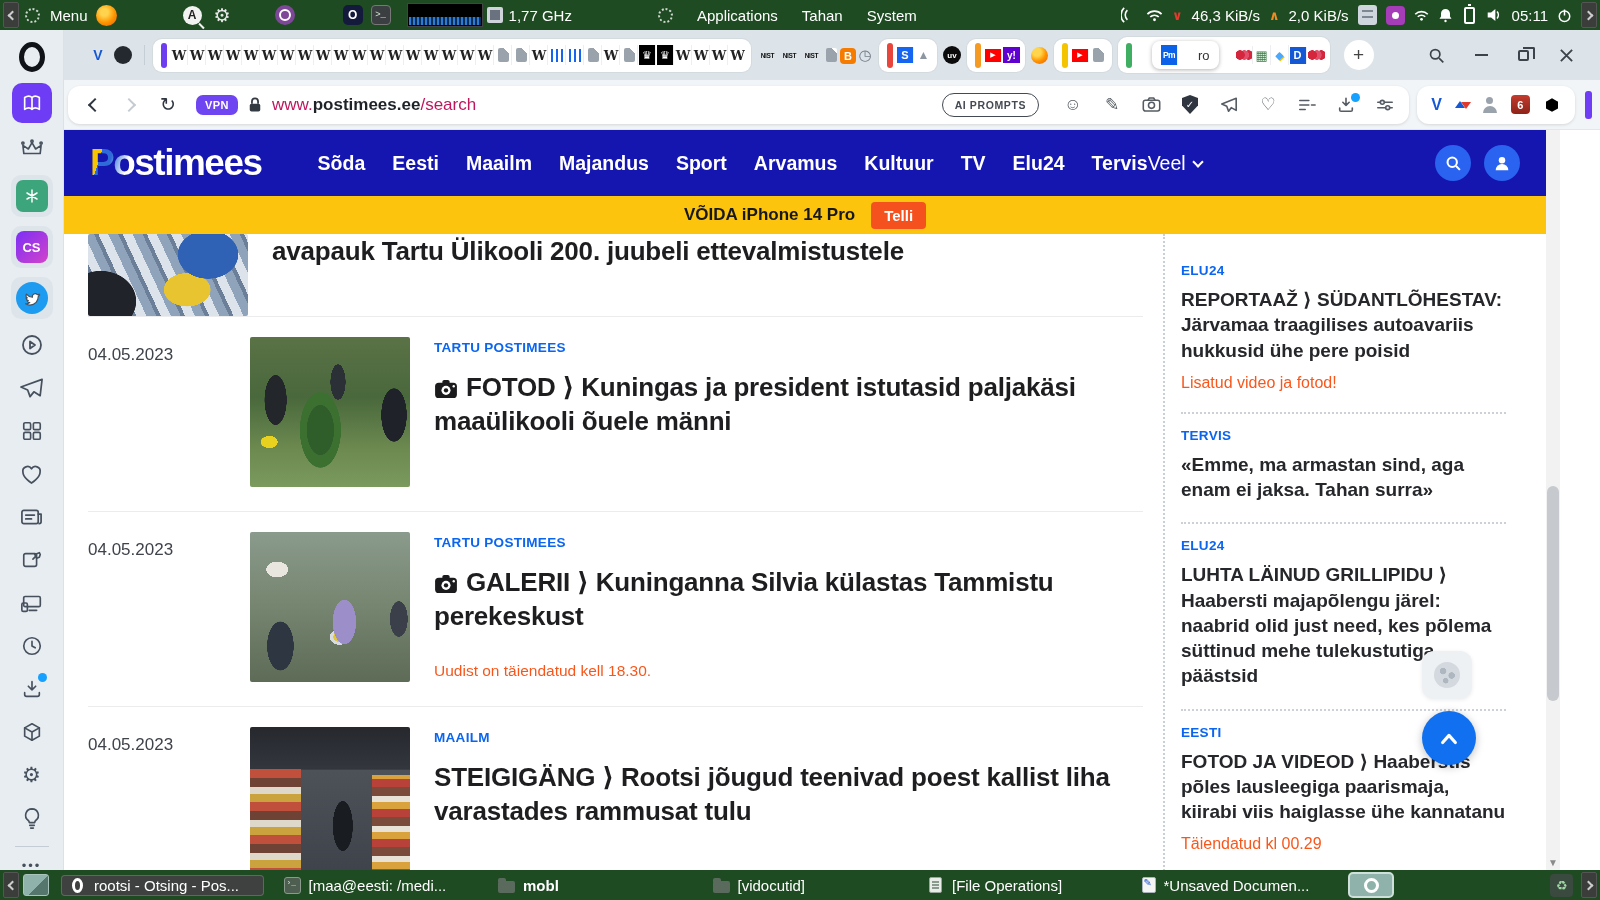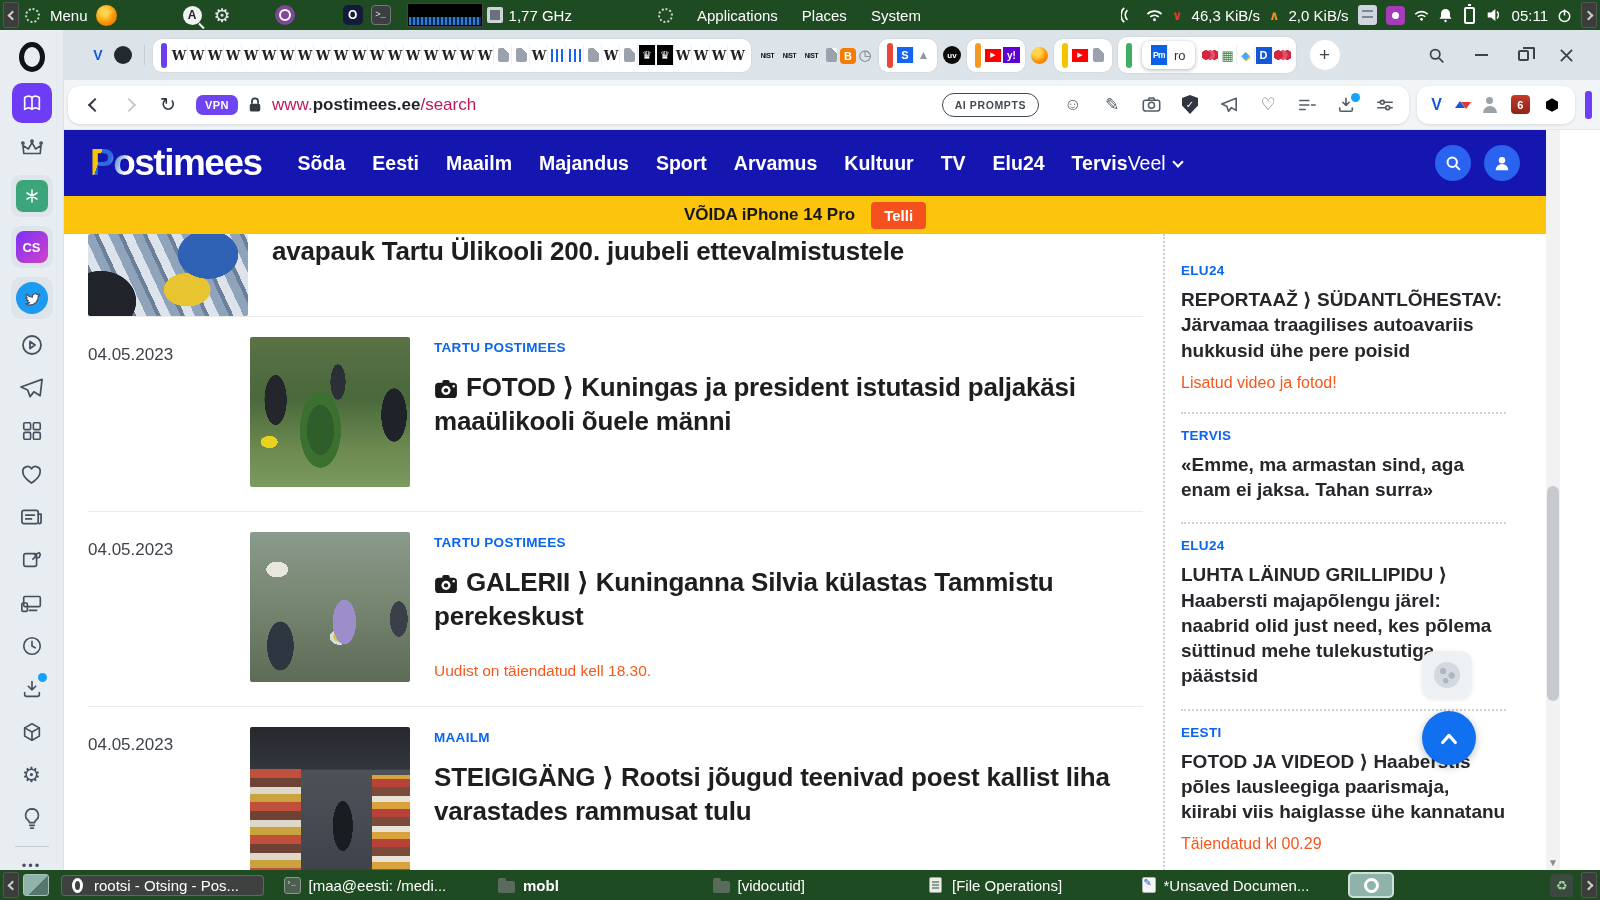--- a/index.html
+++ b/index.html
@@ -81,21 +81,21 @@
   .fv-youtube{background:#f00;color:#fff;border-radius:4px;font-size:7px;width:18px;height:13px}
   .fv-yahoo{background:#5f01d1;color:#fff;font-size:10px;width:16px;height:16px;border-radius:3px}
   .fv-fox{background:radial-gradient(circle at 35% 30%,#ffd54d 0 25%,#ff9500 55%,#e8590c 100%);border-radius:50%;width:17px;height:17px}
   .fv-pm{background:#0b62e8;color:#fff;border-radius:50%;font-size:8.5px;width:20px;height:20px;letter-spacing:-.5px}
   .fv-d{background:#1558d6;color:#fff;border-radius:50%;font-size:11px;width:17px;height:17px}
   .fv-jar{color:#3a7d44;font-size:13px}
   .fv-sparkle{color:#4aa8ff;font-size:11px;text-shadow:1px 1px 0 #f5c400}
   .fv-dots{width:22px;height:18px;background:radial-gradient(circle at 25% 50%,#d4273e 0 4.5px,transparent 5px),radial-gradient(circle at 52% 50%,#e0506a 0 4.5px,transparent 5px),radial-gradient(circle at 78% 50%,#d4273e 0 4.5px,transparent 5px)}
   .fv[class*="fv-bar"]{width:6px;height:25px;border-radius:3px;margin:0 3px;border-right:none!important}
   .fv-bar-purple{background:#6d3df0}.fv-bar-red{background:#e8453c}.fv-bar-orange{background:#f59a23}.fv-bar-yellow{background:#f5c400}.fv-bar-green{background:#3fae62}
-  .tab-active{display:flex;align-items:center;gap:6px;background:#fff;border-radius:8px;padding:4px 9px;box-shadow:0 1px 4px rgba(0,0,0,.3);margin:0 6px}
+  .tab-active{display:flex;align-items:center;gap:20px;background:#fff;border-radius:8px;padding:4px 9px;box-shadow:0 1px 4px rgba(0,0,0,.3);margin:0 16px}
   .tab-title{font-size:13px;color:#333;max-width:16px;overflow:hidden;white-space:nowrap}
   .newtab-btn{width:30px;height:30px;border-radius:50%;background:#fff;color:#444;font-size:19px;display:flex;align-items:center;justify-content:center;margin-left:8px;flex:none}
   .winctl{display:flex;align-items:center;gap:30px;margin-left:auto;padding-right:12px}
   .winctl svg{stroke:#3c434a;fill:none;stroke-width:2}
   .wc-min{width:13px;height:2px;background:#3c434a}
   .wc-rest{width:11px;height:11px;border:2px solid #3c434a;border-radius:2px;position:relative}
   .wc-rest::after{content:"";position:absolute;top:-5px;left:3px;width:10px;height:10px;border-top:2px solid #3c434a;border-right:2px solid #3c434a;border-radius:0 2px 0 0}
 
   
   .toolbar{margin-left:64px;height:50px;background:#f2f5f7;display:flex;align-items:center;padding:6px 8px 6px 4px;gap:8px;border-bottom:1px solid #e3e7ea}
@@ -121,21 +121,21 @@
   .person-ic::after{content:"";position:absolute;bottom:0;left:1px;width:14px;height:7px;border-radius:7px 7px 0 0;background:#9aa2ab}
   .updown{width:14px;height:18px;position:relative}
   .updown::before{content:"";position:absolute;top:0;left:0;border:5px solid transparent;border-bottom:7px solid #1558d6}
   .updown::after{content:"";position:absolute;bottom:0;right:-2px;border:5px solid transparent;border-top:7px solid #e0382c}
   .purple-caret{width:7px;height:28px;background:#6e3df5;border-radius:3px;flex:none;margin-left:2px}
 
   
   .viewport{position:absolute;left:64px;top:100px;right:0;bottom:0;background:#fff;overflow:hidden}
   .pm-header{width:1482px;height:66px;background:#1515b0;display:flex;align-items:center;padding:0 26px}
   .pm-logo{font-size:37px;font-weight:bold;letter-spacing:-1.5px;background:linear-gradient(108deg,#f7c600 0 8%,#2f6bd8 8% 14%,#ffffff 24% 100%);-webkit-background-clip:text;background-clip:text;color:transparent;font-style:normal}
-  .pm-nav{display:flex;align-items:flex-end;gap:27px;margin-left:36px}
+  .pm-nav{display:flex;align-items:flex-end;gap:27px;margin-left:56px}
   .pm-nav .nav-item{color:#fff;font-size:19.5px;font-weight:bold;white-space:nowrap;cursor:pointer}
   .veel{display:flex;align-items:center;color:#fff;font-size:19.5px;font-weight:normal;gap:8px;cursor:pointer}
   .veel .chev.down{width:8px;height:8px;border-width:2px;margin-top:-3px}
   .hdr-circles{margin-left:auto;display:flex;gap:13px}
   .hcirc{width:36px;height:36px;border-radius:50%;background:#2a63ef;display:flex;align-items:center;justify-content:center}
   .pm-banner{width:1482px;height:38px;background:#fcc40d;display:flex;align-items:center;justify-content:center;gap:16px}
   .banner-text{font-size:17px;font-weight:bold;color:#17181c}
   .banner-btn{background:#f4511e;color:#fff;font-size:15px;font-weight:bold;padding:5px 13px;border-radius:4px;border:none;cursor:pointer}
 
   .pm-body{width:1482px;display:flex;align-items:stretch}
@@ -214,21 +214,21 @@
     <span class="ficon opapp">O</span>
     <span class="ficon term">&gt;_</span>
     <span class="sysmon">
         <i></i>
       </span>
     <span class="ficon chip"></span>
     <span>1,77 GHz</span>
     <div class="sp-center">
       <span class="sp-circle" style="margin:0"></span>
       <span>Applications</span>
-      <span>Places</span>
+      <span>Tahan</span>
       <span>System</span>
     </div>
     <div class="sp-right">
       <svg width="16" height="18" viewBox="0 0 20 20">
           <path d="M8 4a8 8 0 0 0 0 12M4 1a12 12 0 0 0 0 18" stroke="#fff" fill="none" stroke-width="2"></path>
         </svg>
       <svg width="17" height="15" viewBox="0 0 24 18">
           <path d="M2 7a14 14 0 0 1 20 0" stroke="#fff" stroke-width="2.4" fill="none"></path>
           <path d="M6 11a9 9 0 0 1 12 0" stroke="#fff" stroke-width="2.4" fill="none"></path>
           <circle cx="12" cy="15" r="2" fill="#fff"></circle>

